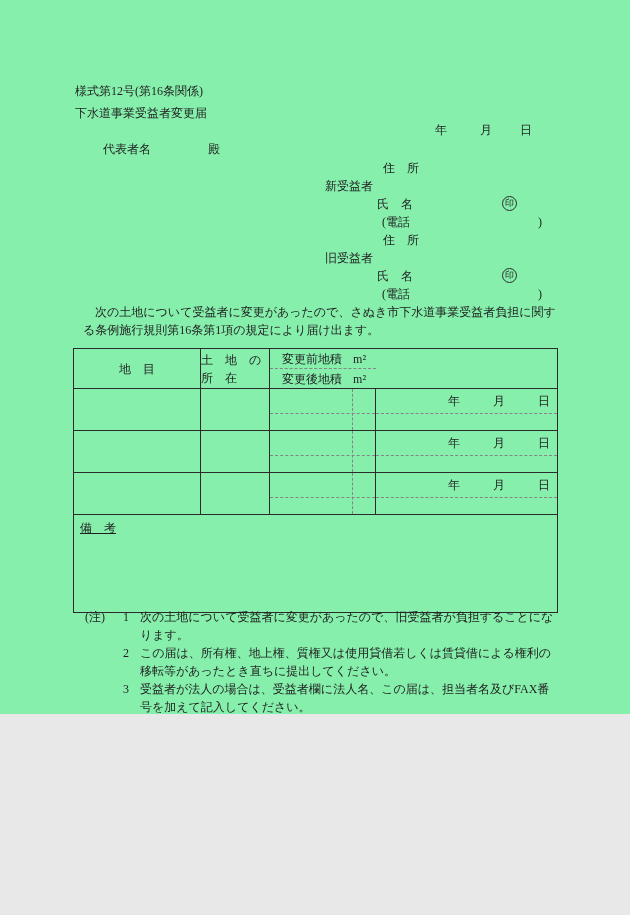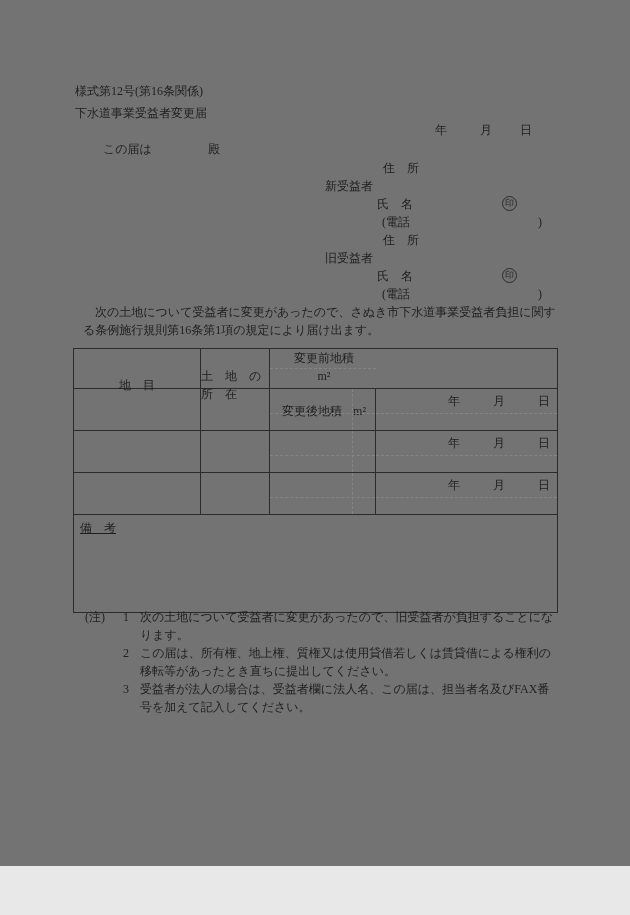--- a/index.html
+++ b/index.html
@@ -1,20 +1,20 @@
 <!DOCTYPE html>
 <html><head>
 <meta charset="utf-8">
 <style>
   * { margin:0; padding:0; box-sizing:border-box; }
   html,body { background:#e8e8e8; }
   .page {
     position:relative;
-    width:630px; height:866px;
-    background:#737373;
+    width:630px; height:714px;
+    background:#86efac;
     font-family:"Liberation Serif","DejaVu Serif",serif;
     font-size:12px; line-height:18px;
     color:#1f1f1f;
     overflow:hidden;
     margin:0 auto;
   }
   .abs { position:absolute; white-space:pre; }
   .title { text-align:left; }
 
   
@@ -27,22 +27,22 @@
     border-bottom:1px solid #2b2b2b;
   }
   .t-row:last-child { border-bottom:none;text-decoration:underline; }
   .t-row.header { height:40px; }
   .t-row.data { height:42px; }
   .t-row.remarks { grid-template-columns:1fr; height:97px; }
   .c { border-right:1px solid #2b2b2b; position:relative; }
   .c:last-child { border-right:none; }
   .c.center { display:flex; align-items:center; justify-content:center; }
   .half-top, .half-bot { display:flex; align-items:center; }
-  .header .half-top { height:20px; border-bottom:1px dashed #858585;flex-direction:column; }
-  .header .half-bot { height:19px;margin-top:32px; }
+  .header .half-top { height:20px; border-bottom:1px dashed #858585; }
+  .header .half-bot { height:19px; }
   .data .half-top { height:25px; border-bottom:1px dashed #858585; }
   .data .half-bot { height:16px; }
   .area-head { justify-content:space-between; padding:0 10px 0 12px; }
   .reason-head { justify-content:center; }
   .date-cell { justify-content:flex-end; gap:33px; padding-right:7px; }
   .vdash {
     position:absolute; left:82px; top:0; bottom:0;
     border-left:1px dashed #858585;
   }
   .remarks-cell { padding:4px 0 0 6px; }
@@ -76,21 +76,21 @@
   <div class="abs" style="top:82px; left:75px;">様式第12号(第16条関係)</div>
   <div class="abs title" style="top:104px; left:75px; width:482px;">下水道事業受益者変更届</div>
 
   <div>
     <span class="abs" style="top:121px; left:435px;">年</span>
     <span class="abs" style="top:121px; left:480px;">月</span>
     <span class="abs" style="top:121px; left:520px;">日</span>
   </div>
 
   <div>
-    <span class="abs" style="top:140px; left:103px;">この届は</span>
+    <span class="abs" style="top:140px; left:103px;">代表者名</span>
     <span class="abs" style="top:140px; left:208px;">殿</span>
   </div>
 
   <div>
     <span class="abs" style="top:159px; left:383px;">住　所</span>
     <span class="abs" style="top:177px; left:325px;">新受益者</span>
     <span class="abs" style="top:195px; left:377px;">氏　名</span>
     <span class="seal" style="top:196px; left:502px;">
         <span>印</span>
       </span>

